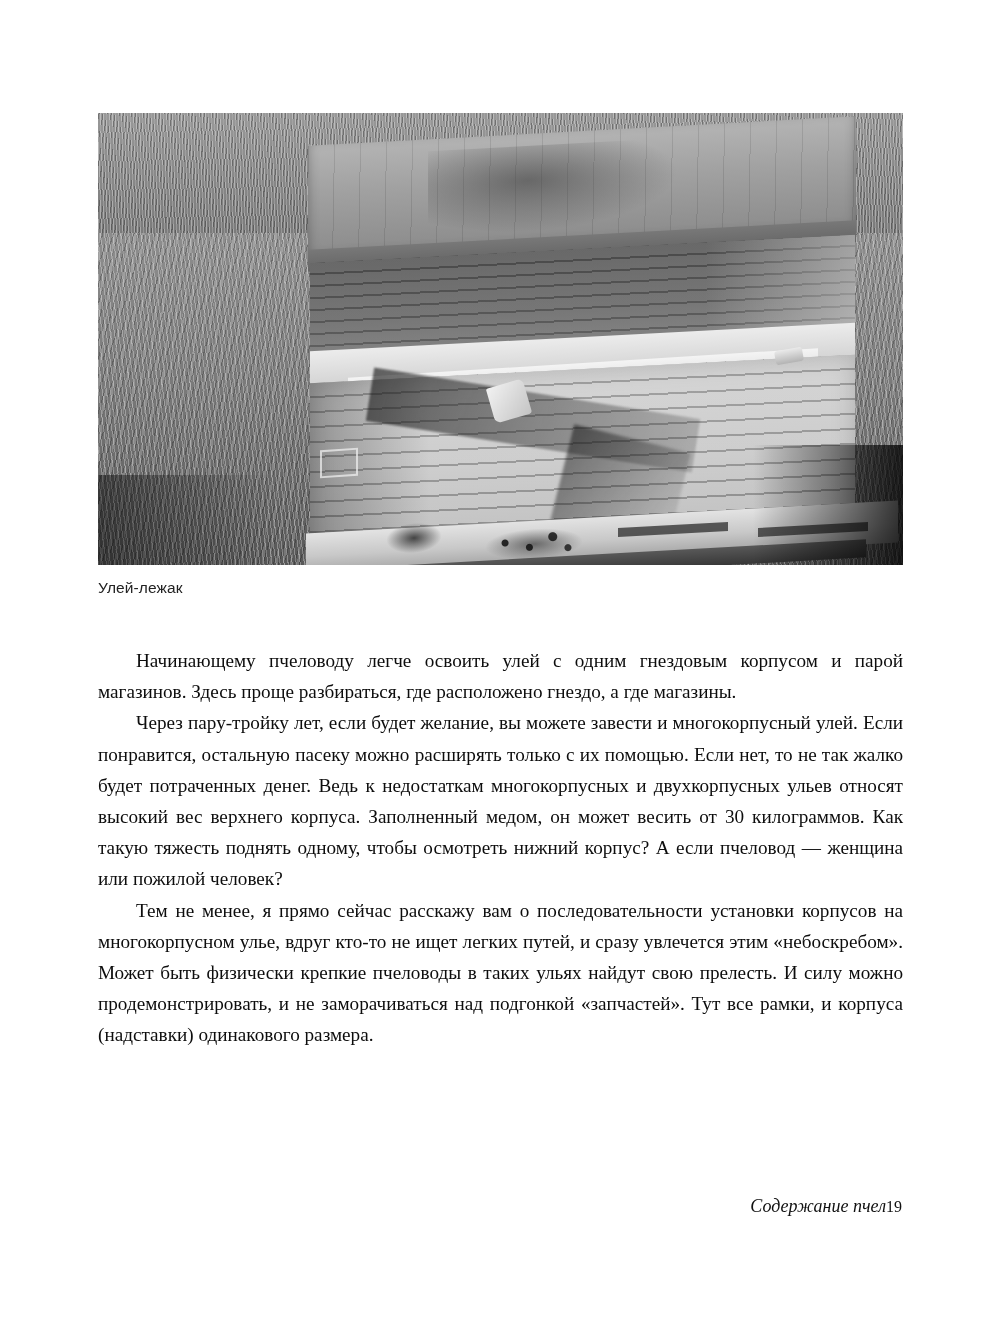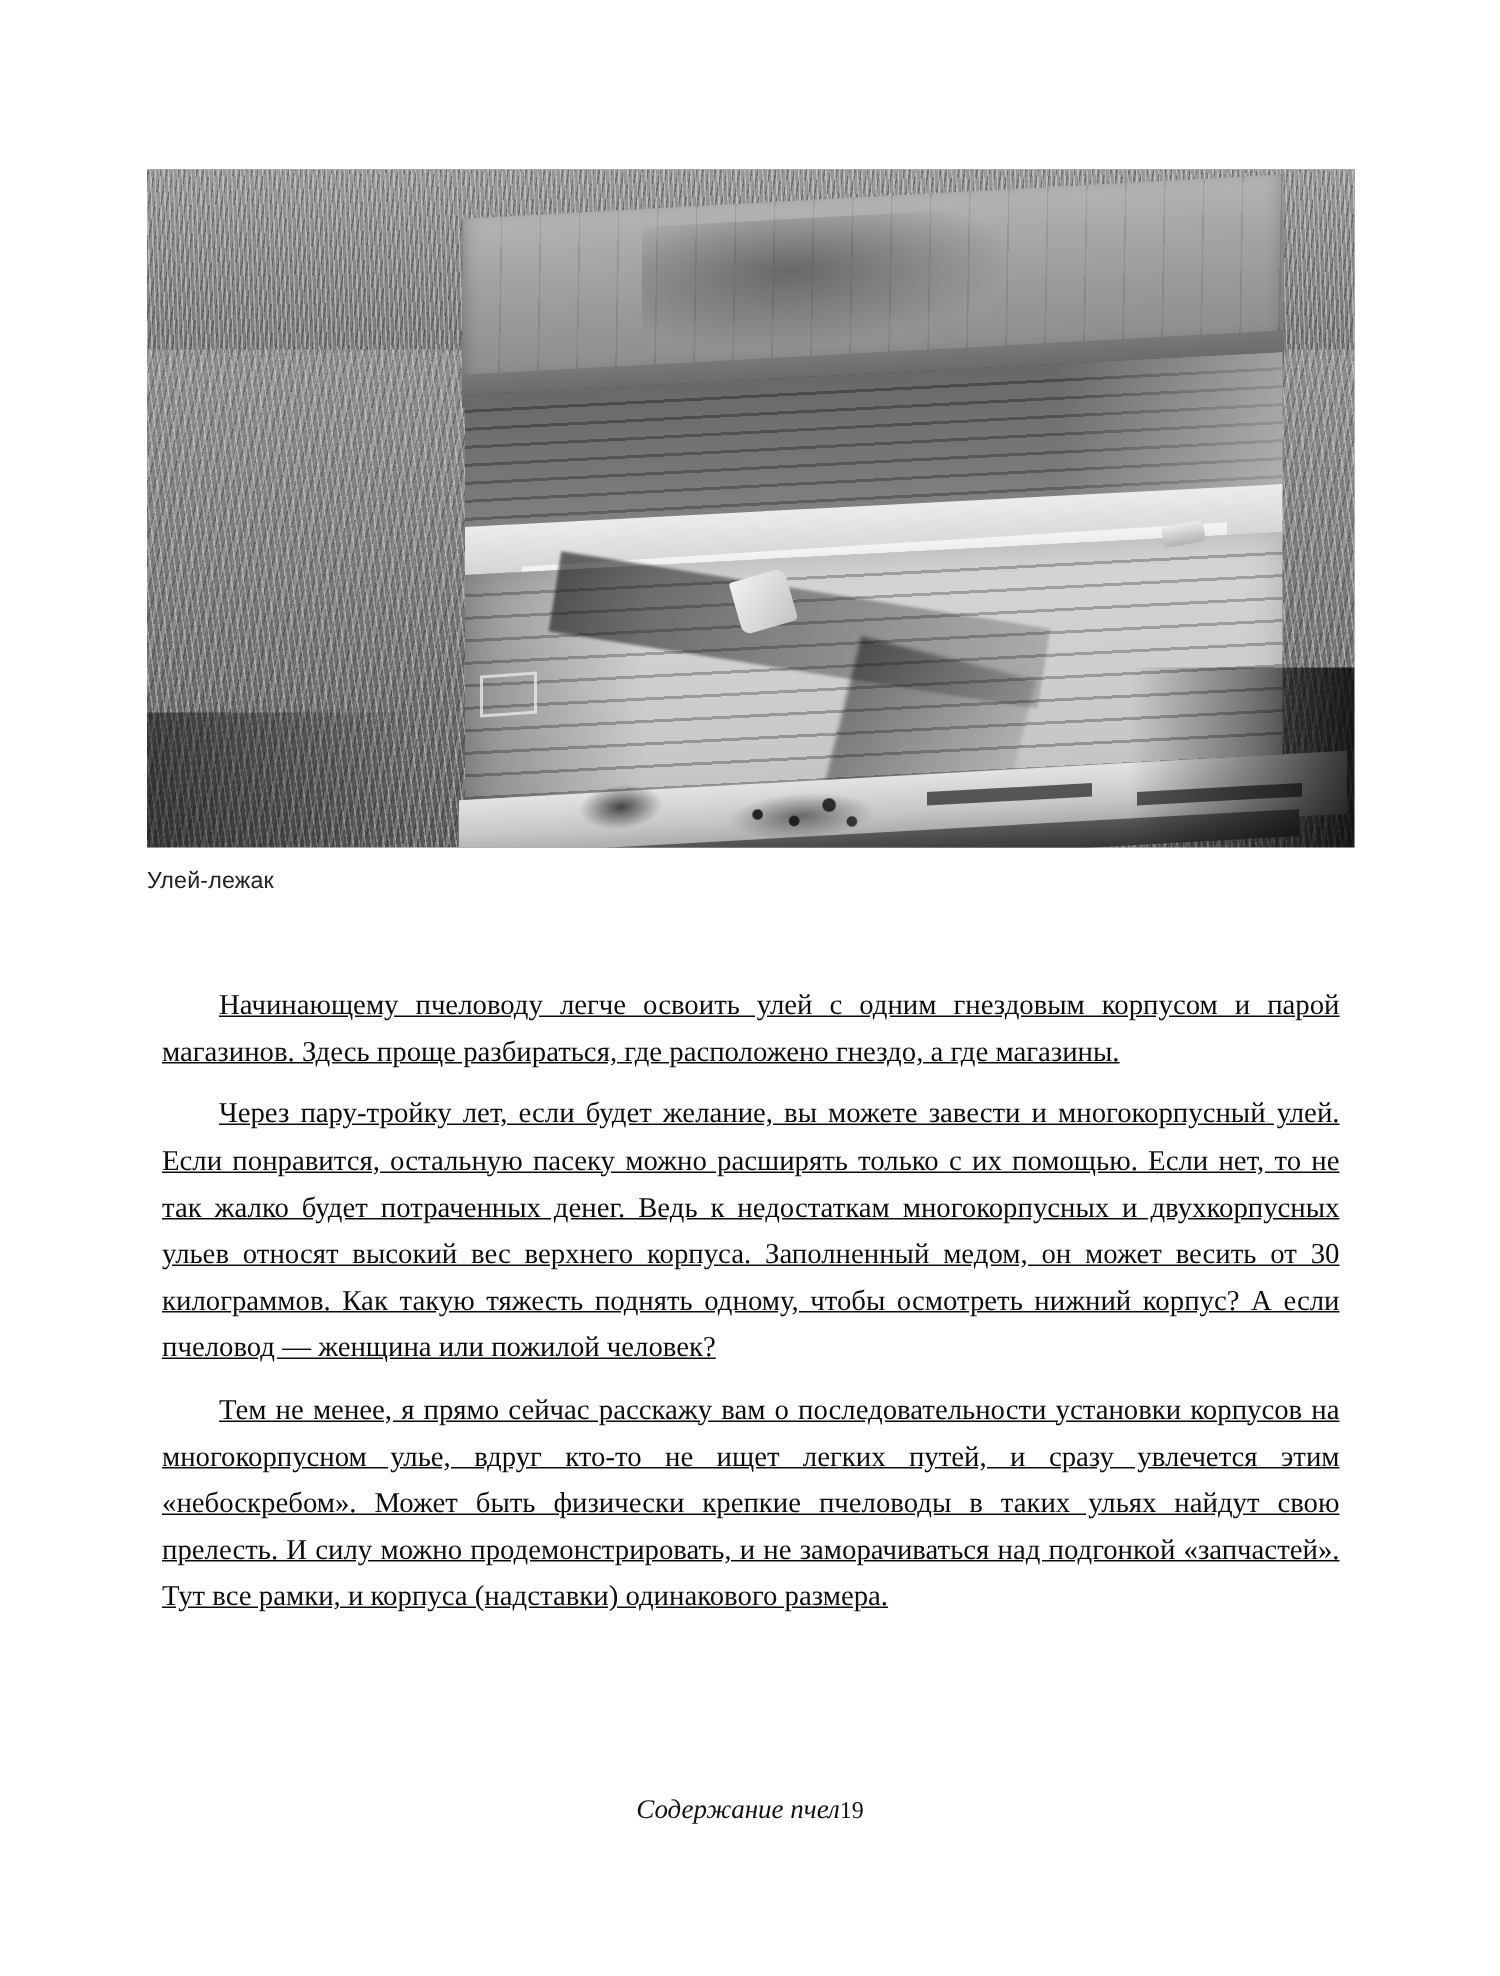--- a/index.html
+++ b/index.html
@@ -262,34 +262,33 @@
     top: 645px;
     width: 805px;
     font-size: 19.2px;
     line-height: 31.2px;
     text-align: justify;
     text-justify: inter-word;
     color: #0d0d0d;
     hyphens: manual;
   }
   .body-text p {
-    margin: 10px;
+    margin: 0;
     text-indent: 38px;
-    text-decoration: underline;
   }
 
   
   .footer {
     position: absolute;
     left: 98px;
     right: 98px;
     top: 1196px;
     display: flex;
     align-items: baseline;
-    justify-content: center;
+    justify-content: flex-end;
   }
   .running-head {
     font-style: italic;
     font-size: 18px;
     color: #111111;
   }
   .folio {
     font-size: 16px;
     color: #111111;
   }

